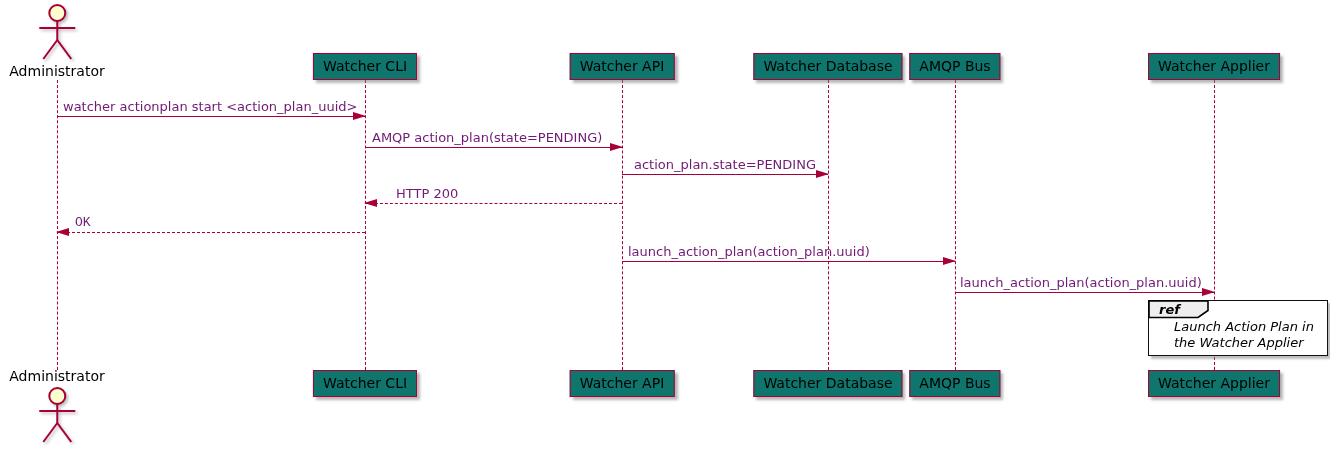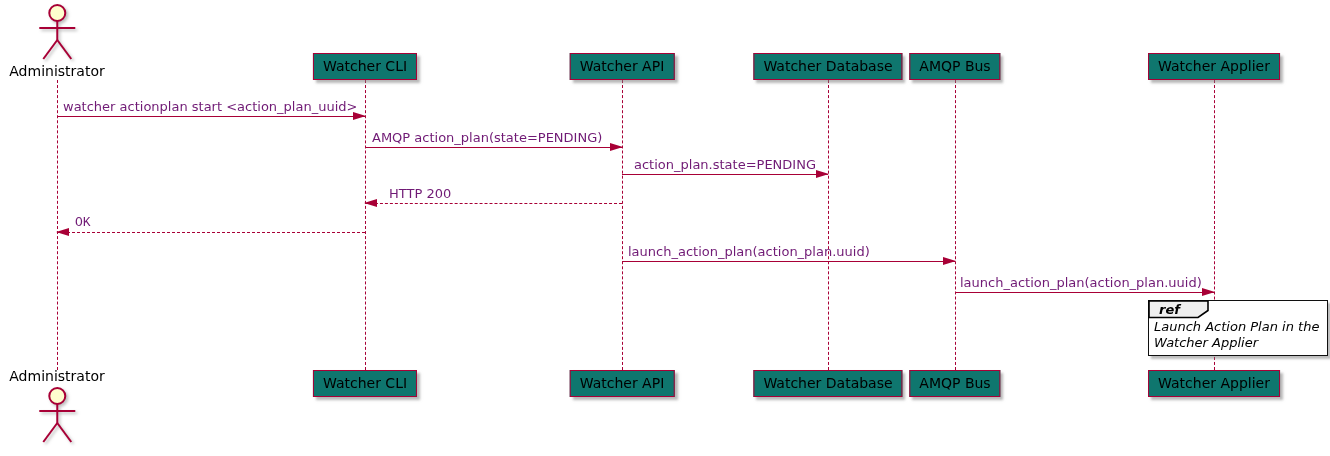--- a/index.html
+++ b/index.html
@@ -96,20 +96,21 @@
   .ref-tab text {
     font-family: "DejaVu Sans", "Liberation Sans", sans-serif;
     font-size: 13px;
     font-weight: bold;
     fill: #000;
   }
   .ref-body {
     padding: 0 4px 4px 5px;
     font-size: 13px;
     line-height: 16px;
+    margin-left: 20px;
   }
 </style>
 </head>
 <body>
 
 <div class="diagram">
 
   <div class="lifeline" style="left:57px"></div>
   <div class="lifeline" style="left:365px"></div>
   <div class="lifeline" style="left:622px"></div>
@@ -146,21 +147,21 @@
     <div class="head right"></div>
   </div>
 
   <div class="msg solid" style="left:622px; top:175px; width:206px;">
     <span class="msg-label" style="left:12px;">action_plan.state=PENDING</span>
     <div class="msg-line"></div>
     <div class="head right"></div>
   </div>
 
   <div class="msg dashed" style="left:365px; top:204px; width:257px;">
-    <span class="msg-label" style="left:24px;">HTTP 200</span>
+    <span class="msg-label" style="left:31px;">HTTP 200</span>
     <div class="msg-line"></div>
     <div class="head left"></div>
   </div>
 
   <div class="msg dashed" style="left:57px; top:233px; width:308px;">
     <span class="msg-label" style="left:18px;font-family:Liberation Mono, monospace;">OK</span>
     <div class="msg-line"></div>
     <div class="head left"></div>
   </div>
 

